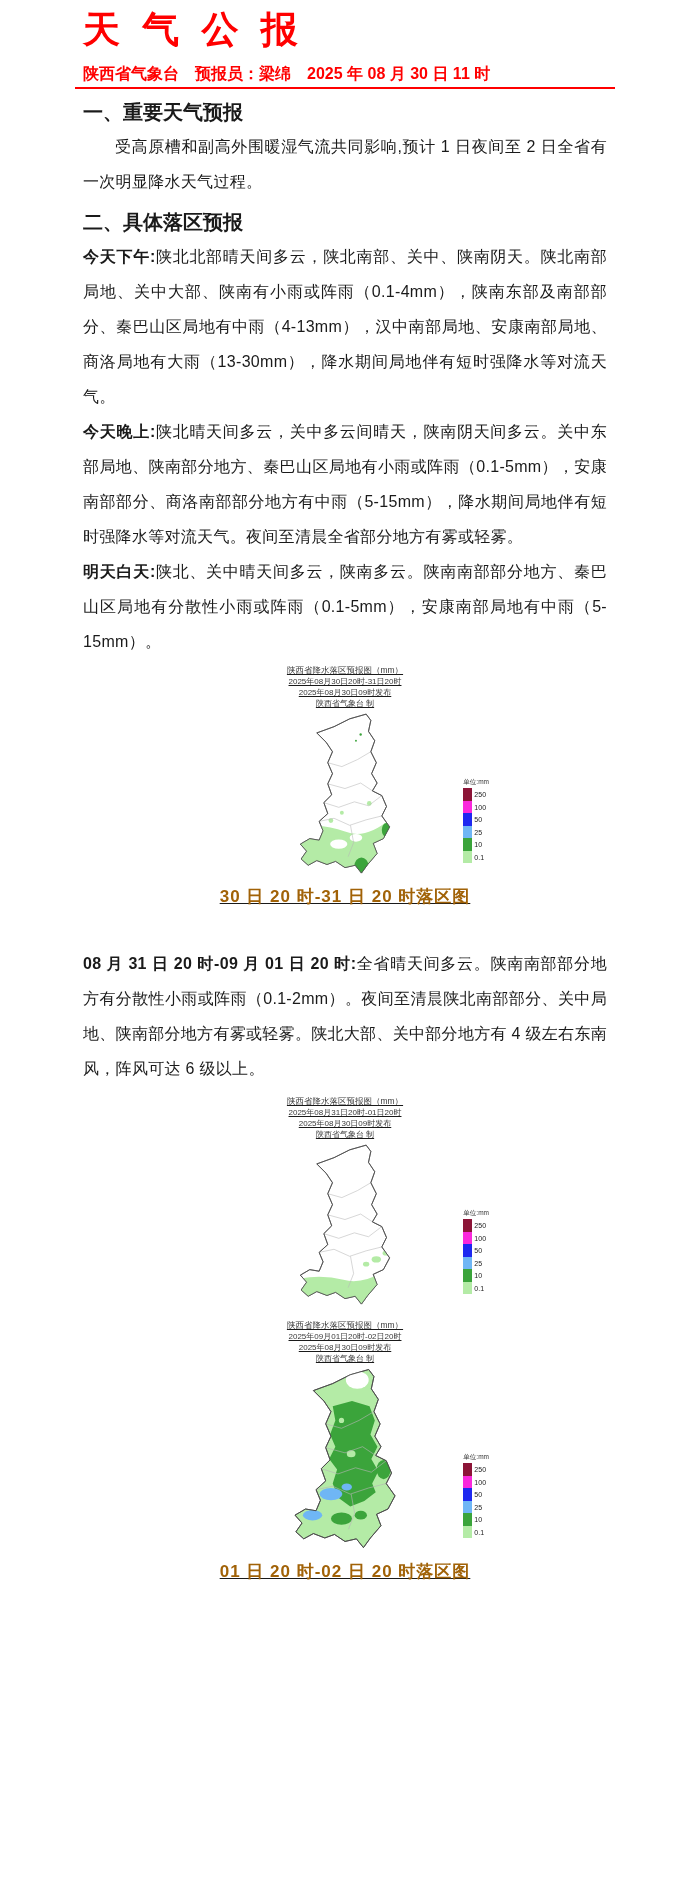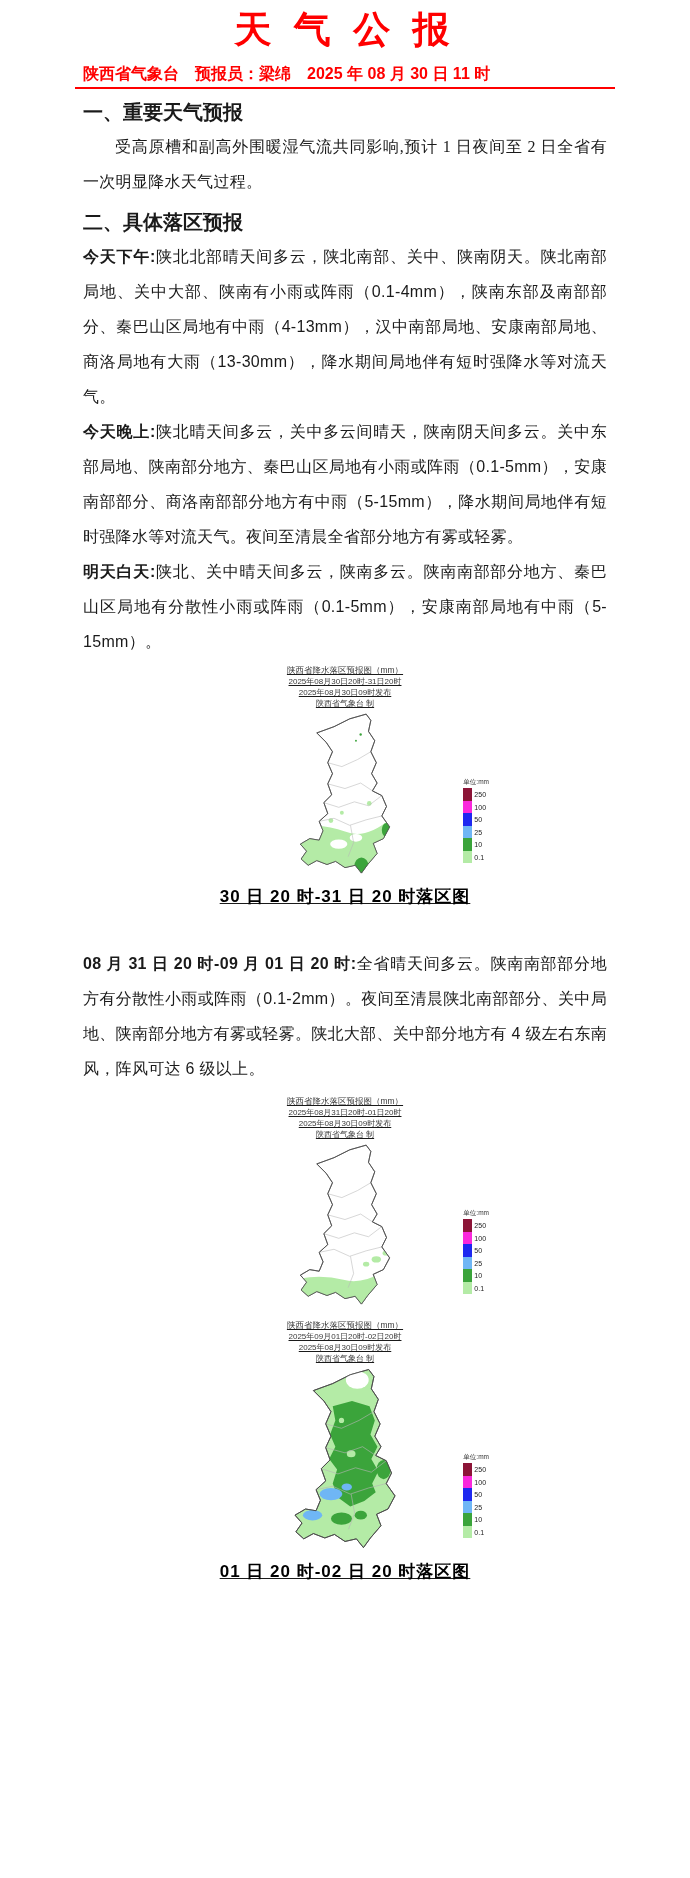--- a/index.html
+++ b/index.html
@@ -1,42 +1,42 @@
 <!DOCTYPE html>
 <html><head>
 <meta charset="utf-8">
 <style>
   html,body{margin:0;padding:0;}
   body{
     width:690px;height:1878px;overflow:hidden;background:#ffffff;
     font-family:"Liberation Sans","DejaVu Sans",sans-serif;color:#1a1a1a;
   }
   .doc{padding:6px 83px 0 83px;}
-  .title{margin:2px 0 0;text-align:center;color:#ff0000;font-size:37px;
+  .title{margin:2px 0 0;color:#ff0000;font-size:37px;
          font-weight:bold;letter-spacing:6px;line-height:1.2;}
   .issuer{margin-top:12px;color:#ff0000;font-weight:bold;
           font-size:16px;line-height:20px;}
   .redline{height:2px;background:#ff0000;margin:3px -8px 0 -8px;}
   .heading{margin:6px 0 0;font-size:20px;font-weight:bold;line-height:34px;}
   .para{margin:0;font-size:16px;line-height:35px;text-align:justify;
         letter-spacing:0.3px;}
-  .para.indent{text-indent:2em;font-family:Liberation Serif, serif;}
+  .para.indent{text-indent:2em;}
   .para strong{font-weight:bold;}
   .map-fig{margin:4px 0 0;text-align:center;text-decoration:underline;}
   .map-head{margin-top:2px;font-size:8px;color:#3a3a3a;line-height:11px;}
   .map-head .l1{font-size:8.5px;}
   .map-canvas{position:relative;width:300px;margin:2px auto 0;}
   .map-canvas svg{display:block;margin:0 auto;}
   .legend{position:absolute;right:6px;bottom:14px;text-align:left;}
   .ltitle{font-size:6.5px;color:#333;margin-bottom:1px;}
   .lrow{display:flex;align-items:center;height:12.5px;}
   .sw{width:9px;height:12.5px;display:inline-block;}
   .lv{font-size:7px;color:#222;margin-left:2px;line-height:1;}
   .map-caption{font-weight:bold;font-size:17px;margin-top:8px;
-               letter-spacing:1px;color:#000000;}
+               letter-spacing:1px;color:#a16207;}
   .after-map{margin-top:38px;}
   .after-map2{margin-top:26px;}
   .fig-last{margin-top:12px;}
 </style>
 </head>
 <body>
 
 <div class="doc">
 
   <h1 class="title">天 气 公 报</h1>

